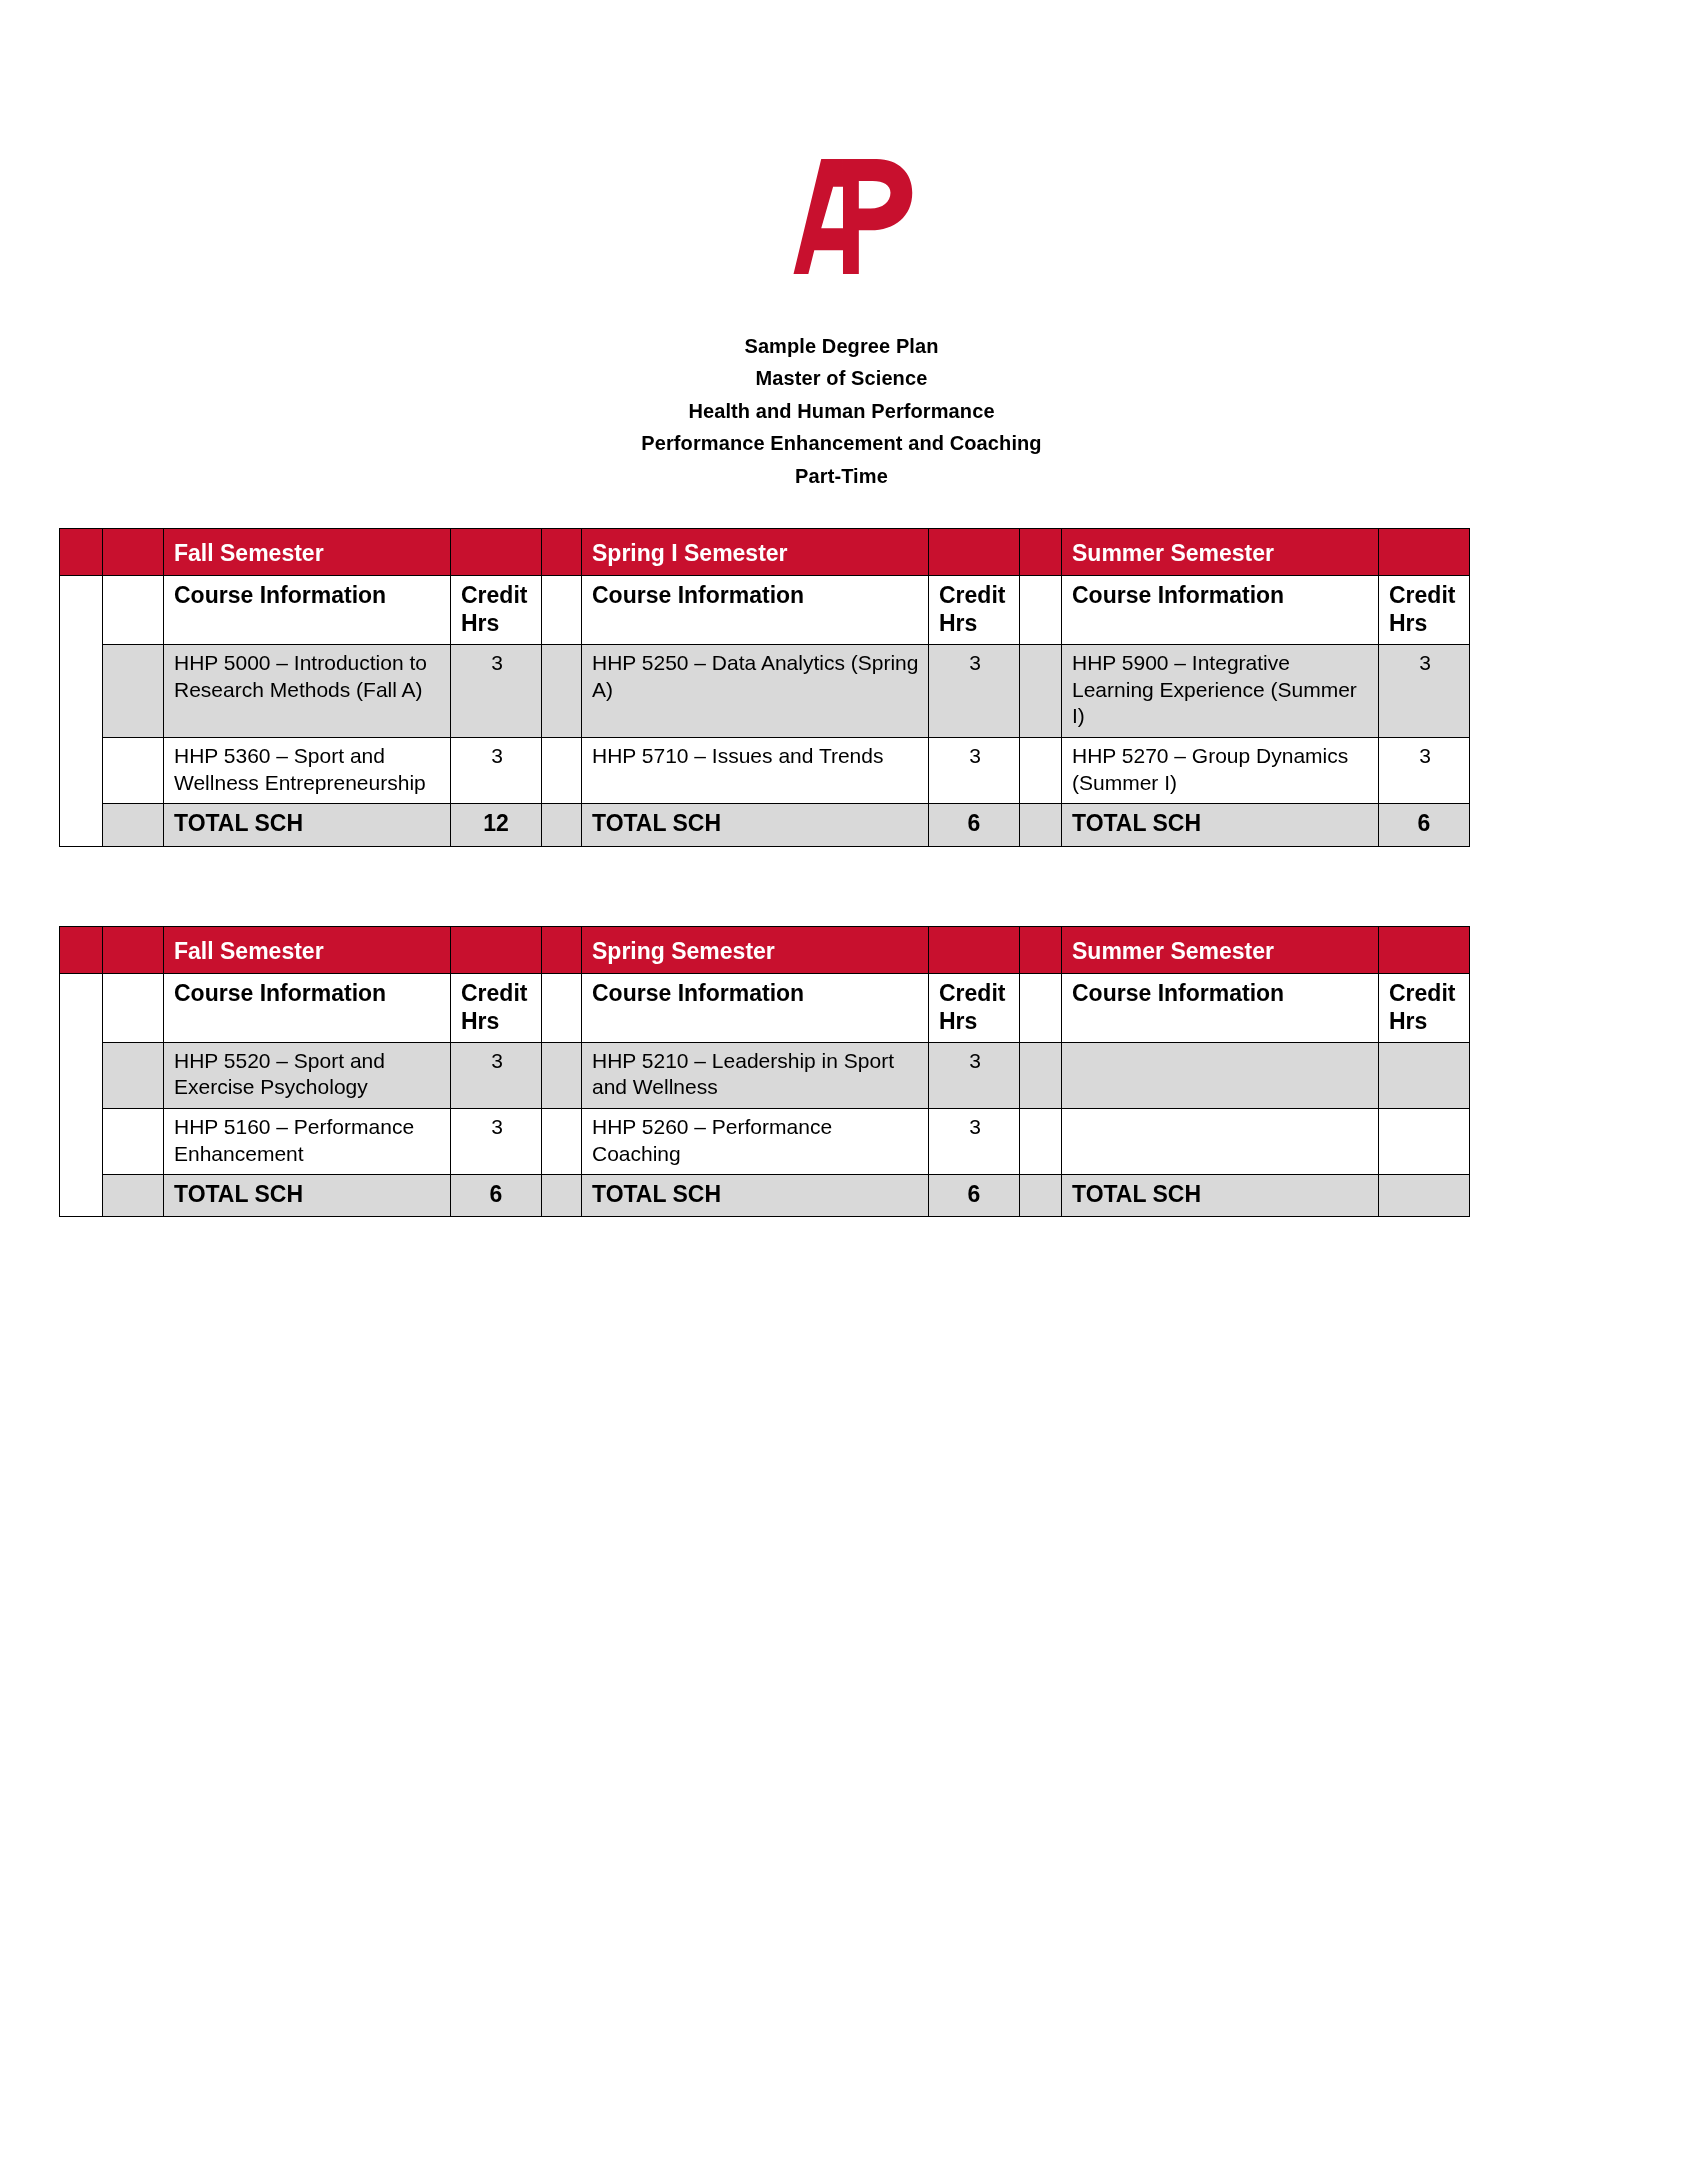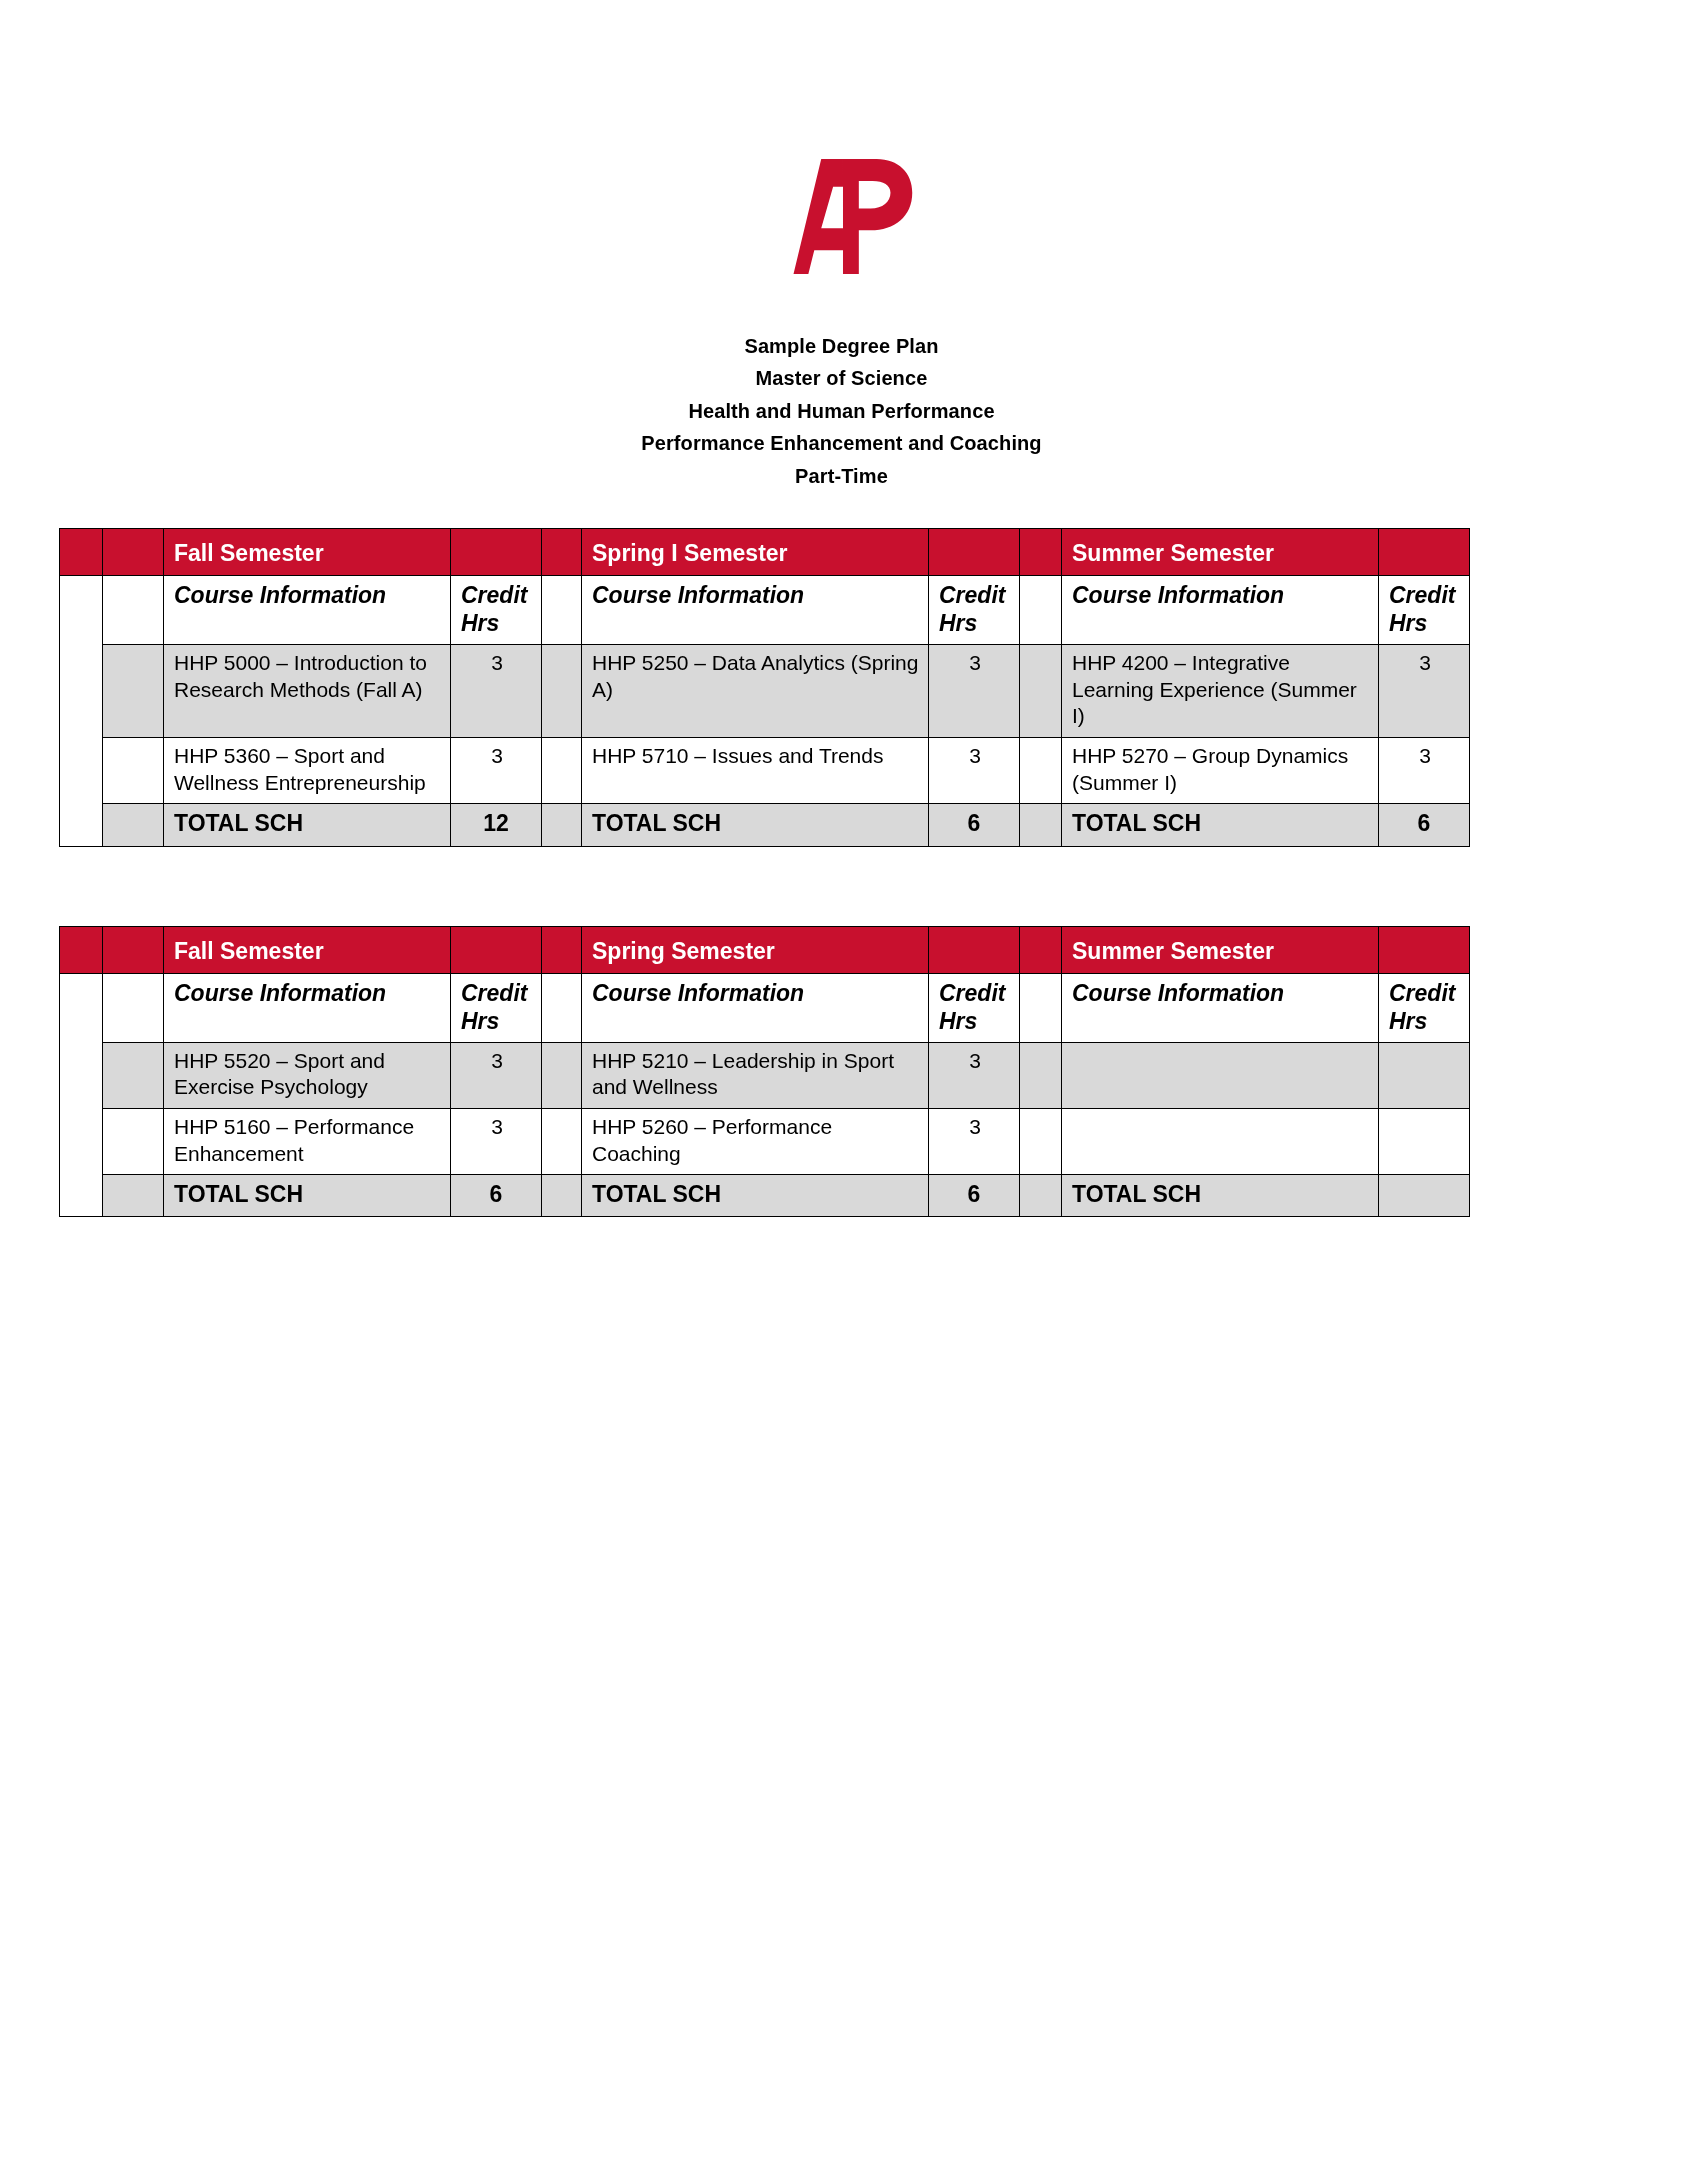--- a/index.html
+++ b/index.html
@@ -94,21 +94,20 @@
   tr.banner td.corner {
     background: #c8102e;
     border: 1px solid #000000;
   }
   
   tr.colhead td {
     background: #ffffff;
     font-weight: bold;
     font-size: 23px;
     line-height: 1.22;
-    font-style: italic;
   }
   tr.colhead td.creditcol { text-align: left; }
 
   
   td.shaded { background: #d9d9d9; }
   td.plain { background: #ffffff; }
 
   td.credits {
     text-align: center;
     font-size: 21px;
@@ -205,21 +204,21 @@
       </tr>
 
       <tr>
         <td class="shaded"></td>
         <td class="shaded">HHP 5000 – Introduction to Research Methods (Fall A)</td>
         <td class="shaded credits">3</td>
         <td class="shaded"></td>
         <td class="shaded">HHP 5250 – Data Analytics (Spring A)</td>
         <td class="shaded credits">3</td>
         <td class="shaded"></td>
-        <td class="shaded">HHP 4200 – Integrative Learning Experience (Summer I)</td>
+        <td class="shaded">HHP 5900 – Integrative Learning Experience (Summer I)</td>
         <td class="shaded credits">3</td>
       </tr>
 
       <tr>
         <td class="plain"></td>
         <td class="plain">HHP 5360 – Sport and Wellness Entrepreneurship</td>
         <td class="plain credits">3</td>
         <td class="plain"></td>
         <td class="plain">HHP 5710 – Issues and Trends</td>
         <td class="plain credits">3</td>

